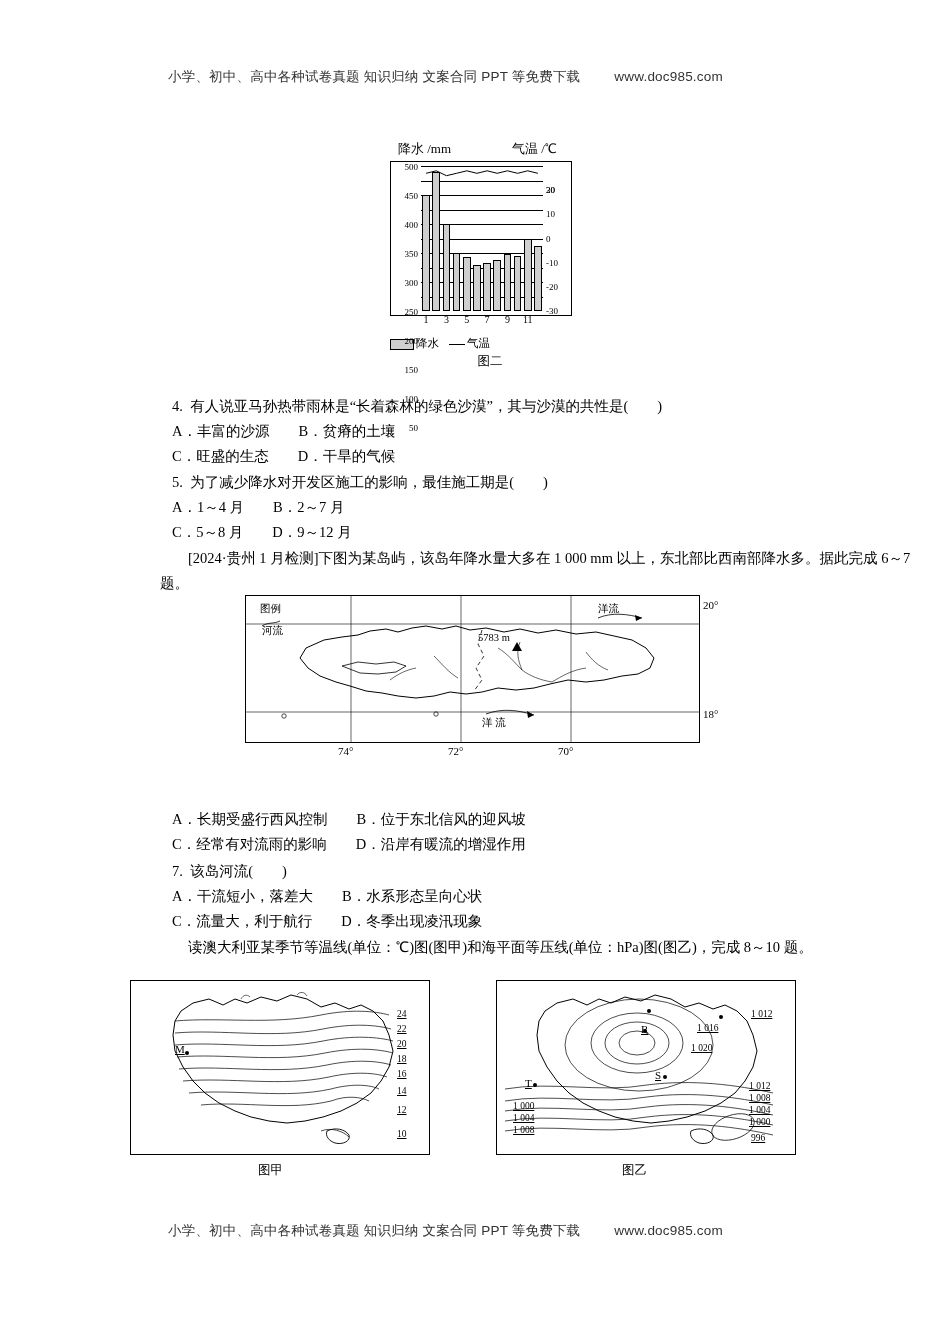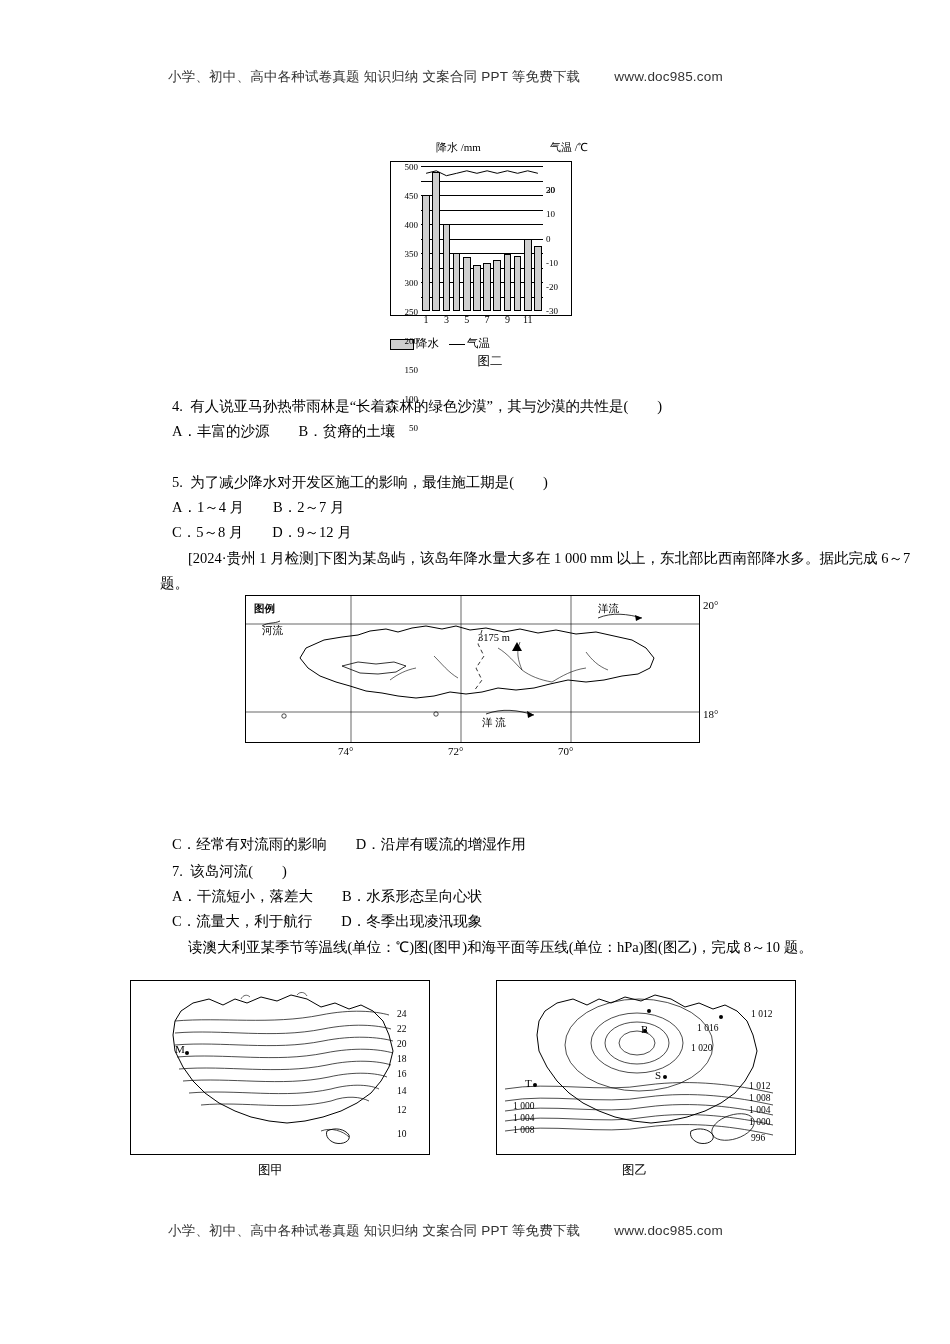--- a/index.html
+++ b/index.html
@@ -45,22 +45,21 @@
   
   .fig2-wrap {
     position: absolute;
     top: 140px;
     left: 390px;
     width: 200px;
   }
   .fig2-axislabels {
     position: relative;
     height: 16px;
-    font-size: 11px;
-    margin-left: 38px;
+    font-size: 13px;
   }
   .fig2-axislabels .left {
     position: absolute;
     left: 8px;
     top: 0;
   }
   .fig2-axislabels .right {
     position: absolute;
     left: 122px;
     top: 0;
@@ -216,20 +215,21 @@
   }
   .aus-box2 { margin-left: 62px; }
   .aus-cap {
     position: absolute;
     font-size: 12.5px;
   }
   .small-num {
     position: absolute;
     font-size: 9.5px;
     white-space: nowrap;
+    text-decoration: underline;
   }
 </style>
 </head>
 <body>
 
 <div class="page">
 
   <div class="watermark wm-top">
     <span>小学、初中、高中各种试卷真题  知识归纳  文案合同 PPT 等免费下载</span><span class="wm-url">www.doc985.com</span>
   </div>
@@ -304,20 +304,21 @@
     <div class="fig2-legend">
       <span class="legend-swatch"></span><span>降水</span><span class="legend-line"></span><span>气温</span>
     </div>
     <div class="fig-caption">图二</div>
   </div>
 
   <div class="q" style="top: 394px; left: 172px;">
     <span>4.</span>&nbsp;&nbsp;<span>有人说亚马孙热带雨林是“长着森林的绿色沙漠”，其与沙漠的共性是(　　)</span>
   </div>
   <div class="opt-row" style="top: 419px; left: 172px;">A．丰富的沙源　　B．贫瘠的土壤</div>
+  <div class="opt-row" style="top: 444px; left: 172px;">C．旺盛的生态　　D．干旱的气候</div>
 
   <div class="q" style="top: 470px; left: 172px;">
     <span>5.</span>&nbsp;&nbsp;<span>为了减少降水对开发区施工的影响，最佳施工期是(　　)</span>
   </div>
   <div class="opt-row" style="top: 495px; left: 172px;">A．1～4 月　　B．2～7 月</div>
   <div class="opt-row" style="top: 520px; left: 172px;">C．5～8 月　　D．9～12 月</div>
 
   <div class="q wrap" style="top: 546px; left: 160px; width: 770px; text-indent: 28px;">[2024·贵州 1 月检测]下图为某岛屿，该岛年降水量大多在 1 000 mm 以上，东北部比西南部降水多。据此完成 6～7 题。</div>
 
   <div class="island-wrap">
@@ -348,33 +349,34 @@
         <path d="M352,22 C366,16 382,18 396,22" fill="none" stroke="#000" stroke-width="0.8"></path>
         <polygon points="396,22 389,19 390,25" fill="#000"></polygon>
         <path d="M240,118 C256,112 272,114 288,119" fill="none" stroke="#000" stroke-width="0.8"></path>
         <polygon points="288,119 281,115 282,122" fill="#000"></polygon>
 
         <path d="M16,30 C22,26 28,28 34,25" fill="none" stroke="#000" stroke-width="0.8"></path>
 
         <circle cx="38" cy="120" r="2.2" fill="none" stroke="#000" stroke-width="0.7"></circle>
         <circle cx="190" cy="118" r="2.2" fill="none" stroke="#000" stroke-width="0.7"></circle>
       </svg>
-      <div class="maplabel" style="left: 8px; top: 6px; font-weight: bold;">图例</div>
+      <div class="maplabel" style="left: 14px; top: 6px;">图例</div>
       <div class="maplabel" style="left: 16px; top: 28px;">河流</div>
       <div class="maplabel" style="left: 352px; top: 6px;">洋流</div>
       <div class="maplabel" style="left: 236px; top: 120px;">洋 流</div>
-      <div class="maplabel" style="left: 232px; top: 36px;">3175 m</div>
+      <div class="maplabel" style="left: 232px; top: 36px;">5783 m</div>
     </div>
     <div class="maplabel-out" style="left: 458px; top: 4px;">20°</div>
     <div class="maplabel-out" style="left: 458px; top: 113px;">18°</div>
     <div class="maplabel-out" style="left: 93px; top: 150px;">74°</div>
     <div class="maplabel-out" style="left: 203px; top: 150px;">72°</div>
     <div class="maplabel-out" style="left: 313px; top: 150px;">70°</div>
   </div>
 
+  <div class="opt-row" style="top: 807px; left: 172px;">A．长期受盛行西风控制　　B．位于东北信风的迎风坡</div>
   <div class="opt-row" style="top: 832px; left: 172px;">C．经常有对流雨的影响　　D．沿岸有暖流的增湿作用</div>
 
   <div class="q" style="top: 859px; left: 172px;">
     <span>7.</span>&nbsp;&nbsp;<span>该岛河流(　　)</span>
   </div>
   <div class="opt-row" style="top: 909px; left: 172px;">C．流量大，利于航行　　D．冬季出现凌汛现象</div>
   <div class="opt-row" style="top: 884px; left: 172px;">A．干流短小，落差大　　B．水系形态呈向心状</div>
 
   <div class="q wrap" style="top: 935px; left: 160px; width: 775px; text-indent: 28px;">读澳大利亚某季节等温线(单位：℃)图(图甲)和海平面等压线(单位：hPa)图(图乙)，完成 8～10 题。</div>
 

